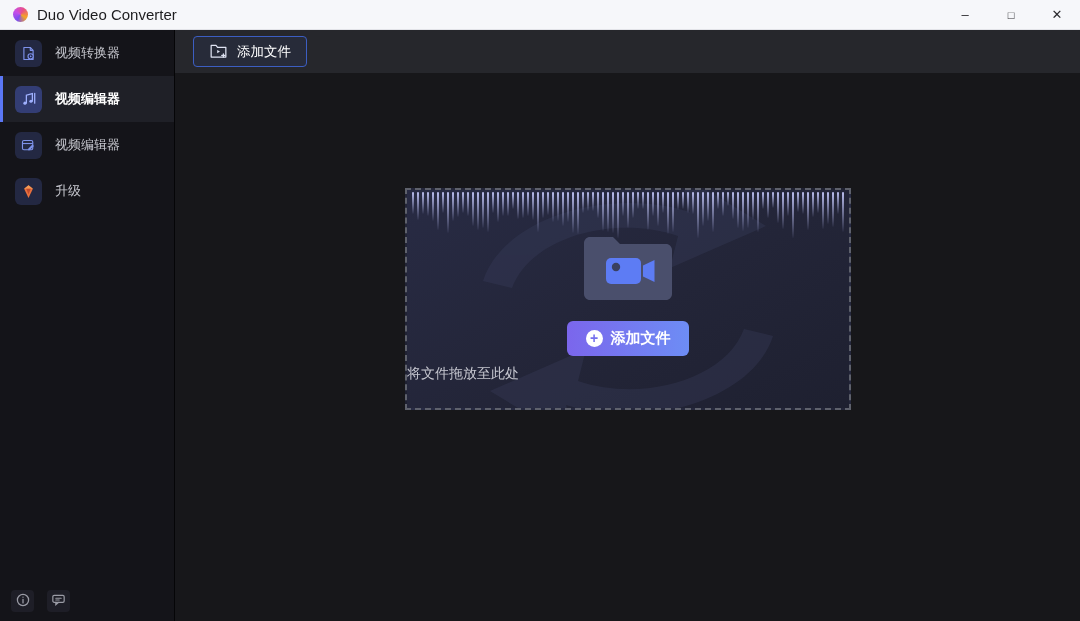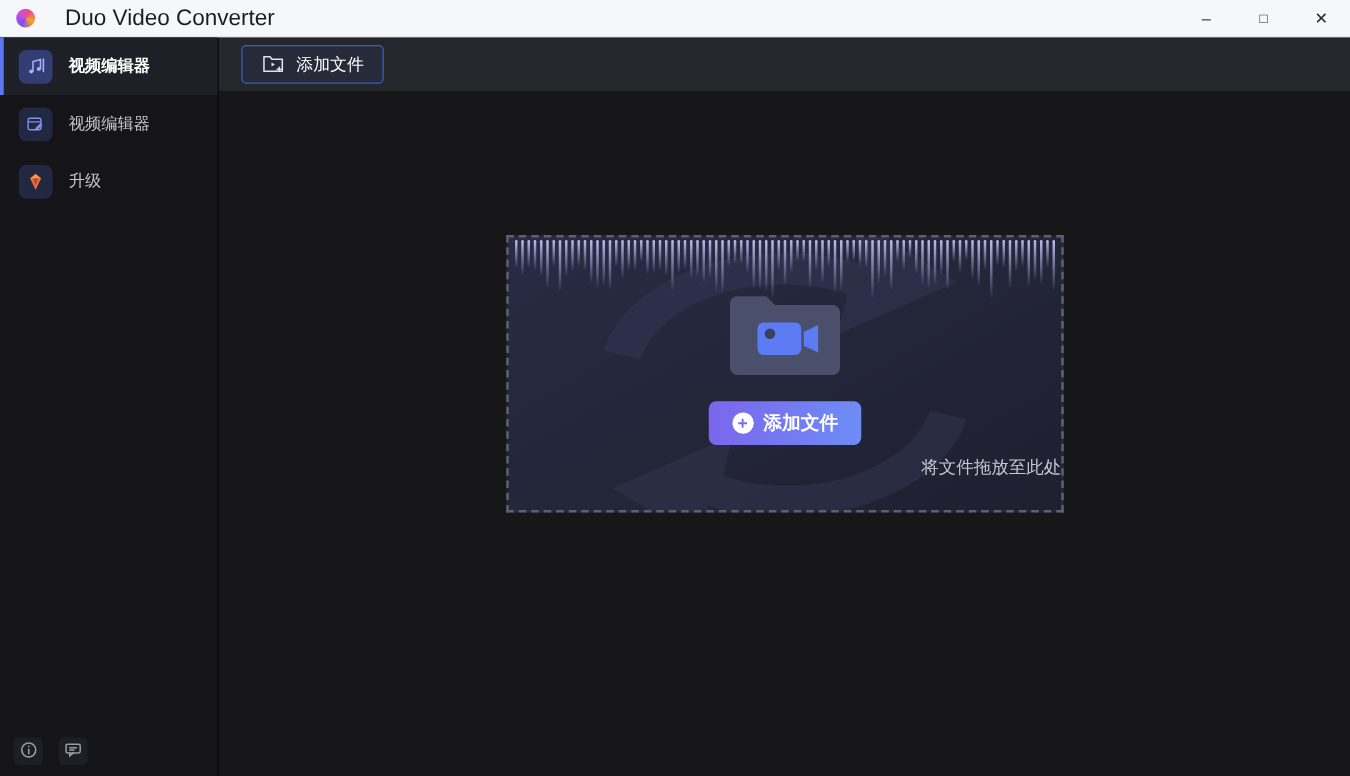--- a/index.html
+++ b/index.html
@@ -4,21 +4,21 @@
 <style>
   * { margin:0; padding:0; box-sizing:border-box; }
   html,body { background:#000; }
   body { font-family:"Liberation Sans","DejaVu Sans",sans-serif; }
   .window { width:1080px; height:621px; background:#17171a; overflow:hidden; position:relative; display:flex; flex-direction:column; }
 
   
   .titlebar { height:30px; background:#f6f7fa; border-bottom:1px solid #e2e3e8; display:flex; align-items:center; flex-shrink:0; }
   .logo { width:15px; height:15px; border-radius:50%; margin-left:13px;
           background:conic-gradient(from 210deg,#7b4ff0,#c74fe8,#e84f8a,#f5a623,#7b4ff0); }
-  .title-text { margin-left:24px; font-size:18px; color:#1d1d1f; }
+  .title-text { margin-left:9px; font-size:15px; color:#1d1d1f; }
   .win-controls { margin-left:auto; display:flex; height:100%; }
   .win-btn { width:46px; height:100%; display:flex; align-items:center; justify-content:center;
              font-size:13px; color:#2b2b2e; cursor:pointer; background:transparent; border:none; }
   .win-btn.maxi { font-size:11px; }
 
   
   .app { flex:1; display:flex; min-height:0; }
 
   
   .sidebar { width:174px; background:#141419; position:relative; flex-shrink:0; }
@@ -62,41 +62,52 @@
   .bg-arrows { position:absolute; left:50%; top:54%; transform:translate(-50%,-50%); pointer-events:none; }
   .folder-wrap { position:absolute; top:38px; left:50%; transform:translateX(-50%); pointer-events:none; }
   .dz-btn { position:absolute; top:131px; left:50%; transform:translateX(-50%);
             width:122px; height:35px; border:none; border-radius:6px;
             background:linear-gradient(90deg,#7b66ec,#6d8df5);
             color:#fff; font-size:15px; font-weight:bold;
             display:flex; align-items:center; justify-content:center; gap:8px; cursor:pointer; }
   .plus-circle { width:17px; height:17px; border-radius:50%; background:#ffffff; color:#7570ee;
                  display:flex; align-items:center; justify-content:center;
                  font-size:14px; font-weight:bold; line-height:1; padding-bottom:1px; }
-  .dz-hint { position:absolute; top:175px; width:100%; text-align:right; color:#c6c7d0; font-size:14px; pointer-events:none; }
+  .dz-hint { position:absolute; top:175px; width:100%; text-align:left; color:#c6c7d0; font-size:14px; pointer-events:none; }
 </style>
 </head>
 <body>
 
 <div class="window">
 
   <div class="titlebar">
     <div class="logo"></div>
     <div class="title-text">Duo Video Converter</div>
     <div class="win-controls">
       <button class="win-btn">–</button>
       <button class="win-btn maxi">□</button>
       <button class="win-btn">✕</button>
     </div>
   </div>
 
   <div class="app">
 
     <div class="sidebar">
       <div>
+          <div class="side-item">
+            <span class="icon-box">
+              <svg width="17" height="17" viewBox="0 0 24 24" fill="none" stroke="#7e92ea" stroke-width="1.6" stroke-linejoin="round">
+                <path d="M5.5 3.5h9l4 4v13h-13z"></path>
+                <path d="M14.5 3.5v4h4"></path>
+                <circle cx="15" cy="16" r="3.7" fill="#20254a"></circle>
+                <path d="M14 14.3l2.9 1.7-2.9 1.7z" fill="#7e92ea" stroke="none"></path>
+              </svg>
+            </span>
+            <span class="side-label">视频转换器</span>
+          </div>
           <div class="side-item active">
             <span class="accent-bar"></span>
             <span class="icon-box">
               <svg width="18" height="18" viewBox="0 0 24 24" fill="none" stroke="#9fb0ff" stroke-width="1.7" stroke-linecap="round">
                 <path d="M8.5 17.3V7l8-2.2v10"></path>
                 <circle cx="6.6" cy="17.5" r="2.1" fill="#9fb0ff" stroke="none"></circle>
                 <circle cx="14.6" cy="15" r="2.1" fill="#9fb0ff" stroke="none"></circle>
                 <path d="M19.6 4.6v13"></path>
               </svg>
             </span>

